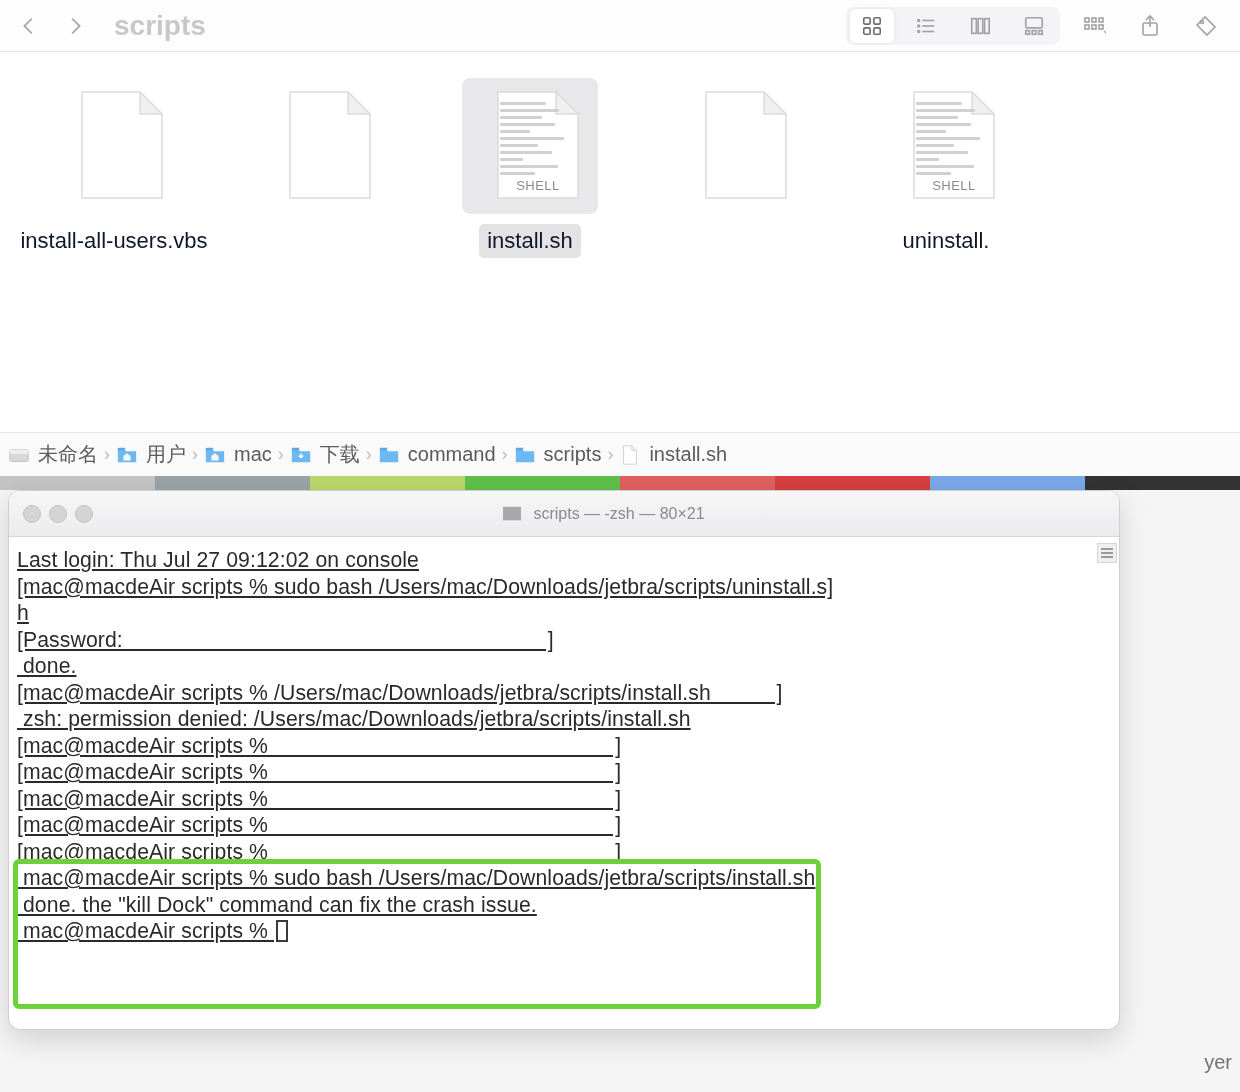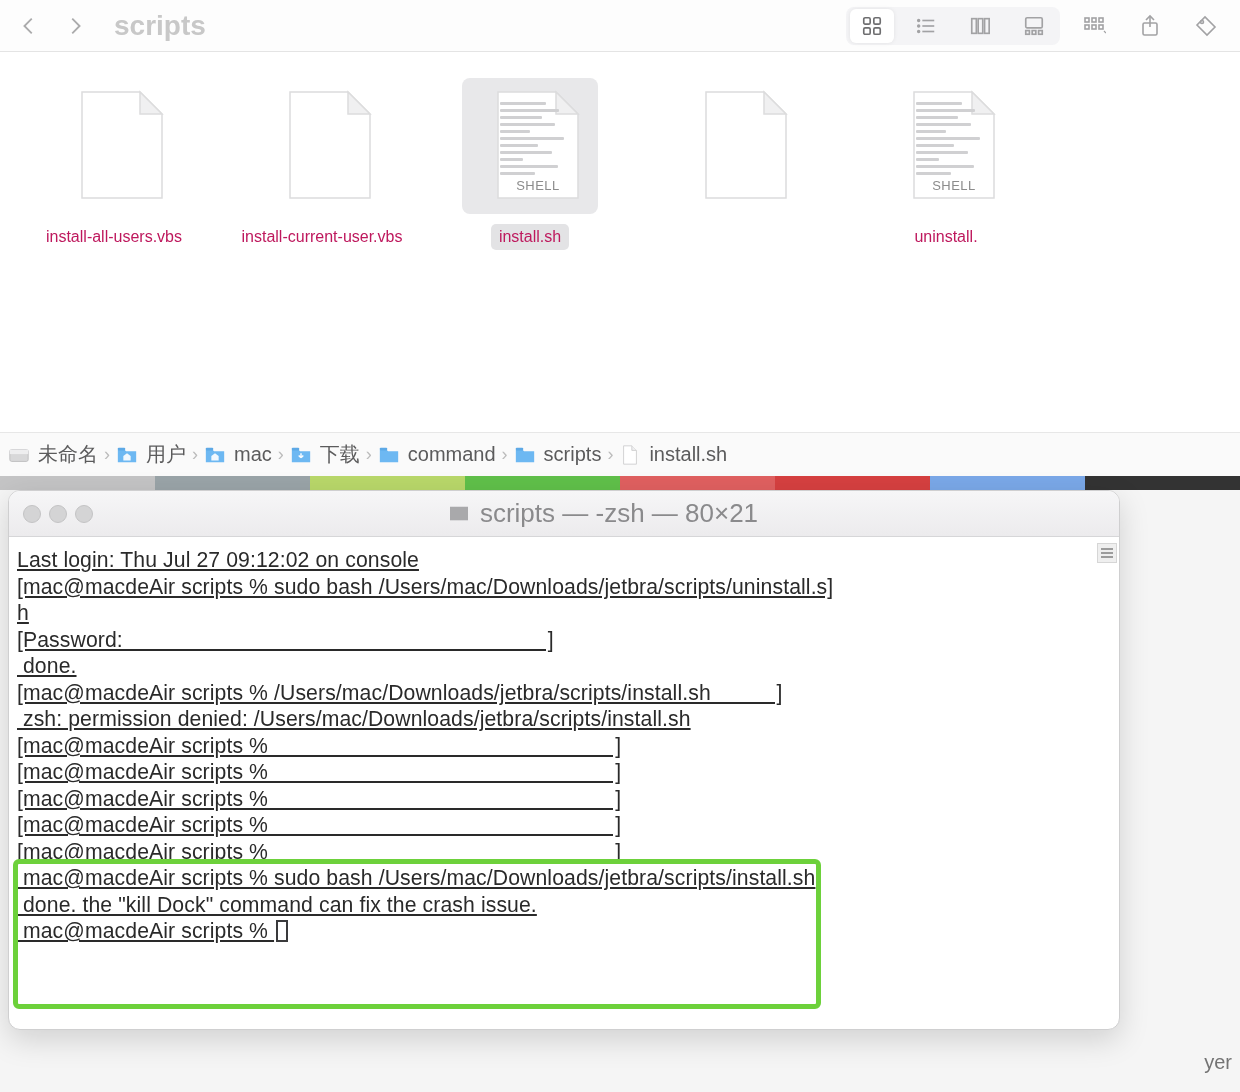--- a/index.html
+++ b/index.html
@@ -19,35 +19,35 @@
     
     .files { background:#fff; padding:20px 10px 0 10px; display:flex; flex-direction:row; gap:0; height:380px; overflow:hidden; }
     .file-item { width:208px; flex:0 0 208px; display:flex; flex-direction:column; align-items:center; gap:10px; padding-top:6px; }
     .file-icon-wrap { width:136px; height:136px; display:flex; align-items:center; justify-content:center; border-radius:8px;padding-left:16px; }
     .file-item.selected .file-icon-wrap { background:#e8e8ea; }
     .file-icon { width:96px; height:112px; position:relative; }
     .page-svg { width:100%; height:100%; }
     .shell-badge { position:absolute; bottom:9px; left:0; right:0; text-align:center; font-size:13px; color:#8c8c8c; letter-spacing:.5px; }
     .preview-lines { position:absolute; top:12px; left:10px; right:10px; bottom:26px; overflow:hidden; }
     .preview-lines div { height:3px; margin-bottom:4px; background:#d0d0d2; border-radius:1px; }
-    .file-name { font-size:16px; text-align:right; color:#be185d; line-height:1.35; padding:2px 8px; border-radius:5px; }
+    .file-name { font-size:22px; text-align:right; color:#0f172a; line-height:1.35; padding:2px 8px; border-radius:5px; }
     .file-item.selected .file-name { background:#e3e3e5; }
     
     .pathbar { height:44px; background:#fafafa; border-top:1px solid #e7e7e7; display:flex; align-items:center; padding:0 8px; gap:6px; font-size:20px; color:#5b5b5c;text-align:right; }
     .crumb { display:flex; align-items:center; gap:8px; white-space:nowrap; }
     .crumb svg { width:22px; height:22px; }
     .chev { color:#bcbcbc; font-size:18px; }
     
     .dock-strip { height:14px; display:flex; }
     .dock-strip span { flex:1; }
     
     .terminal-window { position:absolute; top:490px; left:8px; width:1112px; height:540px; background:#ffffff; border:1px solid #cfcfd0; border-radius:12px; box-shadow:0 10px 30px rgba(0,0,0,.15); overflow:hidden; }
     .term-titlebar { height:46px; background:linear-gradient(#f6f6f7,#ecebed); border-bottom:1px solid #d6d6d8; display:flex; align-items:center; padding:0 14px; gap:8px; }
     .tl-btn { width:18px; height:18px; border-radius:50%; background:#d4d4d5; border:1px solid #c3c3c4; }
-    .term-title-center { flex:1; display:flex; align-items:center; justify-content:center; gap:10px; color:#8a8a8c; font-size:26px; font-weight:500; }
+    .term-title-center { flex:1; display:flex; align-items:center; justify-content:center; gap:10px; color:#8a8a8c; font-size:16px; font-weight:500; }
     .term-title-center svg { width:22px; height:18px; fill:#a9a9ab; }
     .term-body { position:relative; font-family:"SF Mono",ui-monospace,Menlo,monospace; font-size:21.2px; line-height:26.5px; color:#2a2a2a; padding:10px 8px 10px 8px; white-space:pre; letter-spacing:.1px; height:calc(100% - 46px); overflow:hidden; }
     .term-body .line { display:block;text-decoration:underline; }
     .hi-box { position:absolute; border:5px solid #6dd13b; border-radius:6px; pointer-events:none; }
     .scroll-handle { position:absolute; top:52px; right:2px; width:20px; height:20px; background:#efefef; border:1px solid #d6d6d6; display:flex; align-items:center; justify-content:center; }
     .scroll-handle div { width:12px; height:2px; background:#9c9c9c; box-shadow:0 -4px 0 #9c9c9c,0 4px 0 #9c9c9c; }
     .cursor-block { display:inline-block; width:12px; height:22px; border:2px solid #3a3a3c; vertical-align:text-bottom; margin-left:2px; }
     
     .bg-blur { position:absolute; right:0; bottom:0; font-size:20px; color:#737373; }
   </style>
@@ -140,21 +140,20 @@
       <div class="file-name">install-all-users.vbs</div>
     </div>
     <div class="file-item">
       <div class="file-icon-wrap">
         <div class="file-icon">
 <svg class="page-svg" viewBox="0 0 96 112">
   <path d="M8 2 H66 L88 24 V108 H8 Z" fill="#ffffff" stroke="#dcdcdd" stroke-width="1.5"></path>
   <path d="M66 2 L66 24 L88 24 Z" fill="#f0f0f1" stroke="#dcdcdd" stroke-width="1.5"></path>
 </svg></div>
       </div>
-      <div class="file-name">install-current-user.vbs</div>
     </div>
     <div class="file-item selected">
       <div class="file-icon-wrap">
         <div class="file-icon">
 <svg class="page-svg" viewBox="0 0 96 112">
   <path d="M8 2 H66 L88 24 V108 H8 Z" fill="#ffffff" stroke="#dcdcdd" stroke-width="1.5"></path>
   <path d="M66 2 L66 24 L88 24 Z" fill="#f0f0f1" stroke="#dcdcdd" stroke-width="1.5"></path>
 </svg><div class="preview-lines">
             <div style="width: 60%;"></div>
             <div style="width: 78%;"></div>

